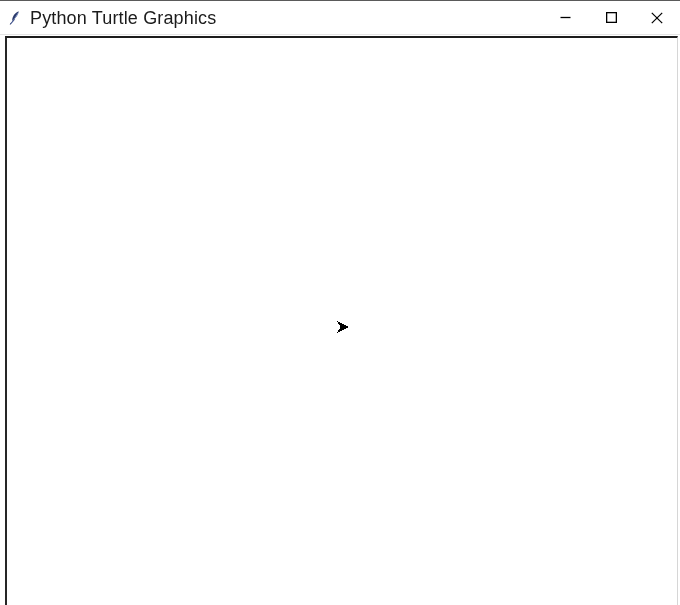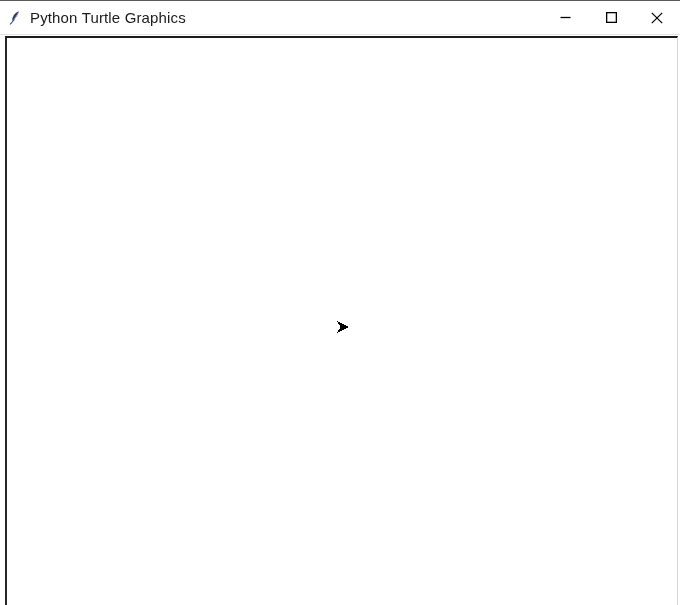--- a/index.html
+++ b/index.html
@@ -49,21 +49,21 @@
     height: 18px;
     display: block;
   }
 
   .title-text {
     position: absolute;
     left: 30px;
     top: 0;
     height: 34px;
     line-height: 34px;
-    font-size: 15px;
+    font-size: 18px;
     color: #1b1b1b;
     letter-spacing: 0.15px;
     white-space: nowrap;
     user-select: none;
   }
 
   
   .win-controls {
     position: absolute;
     right: 0;

